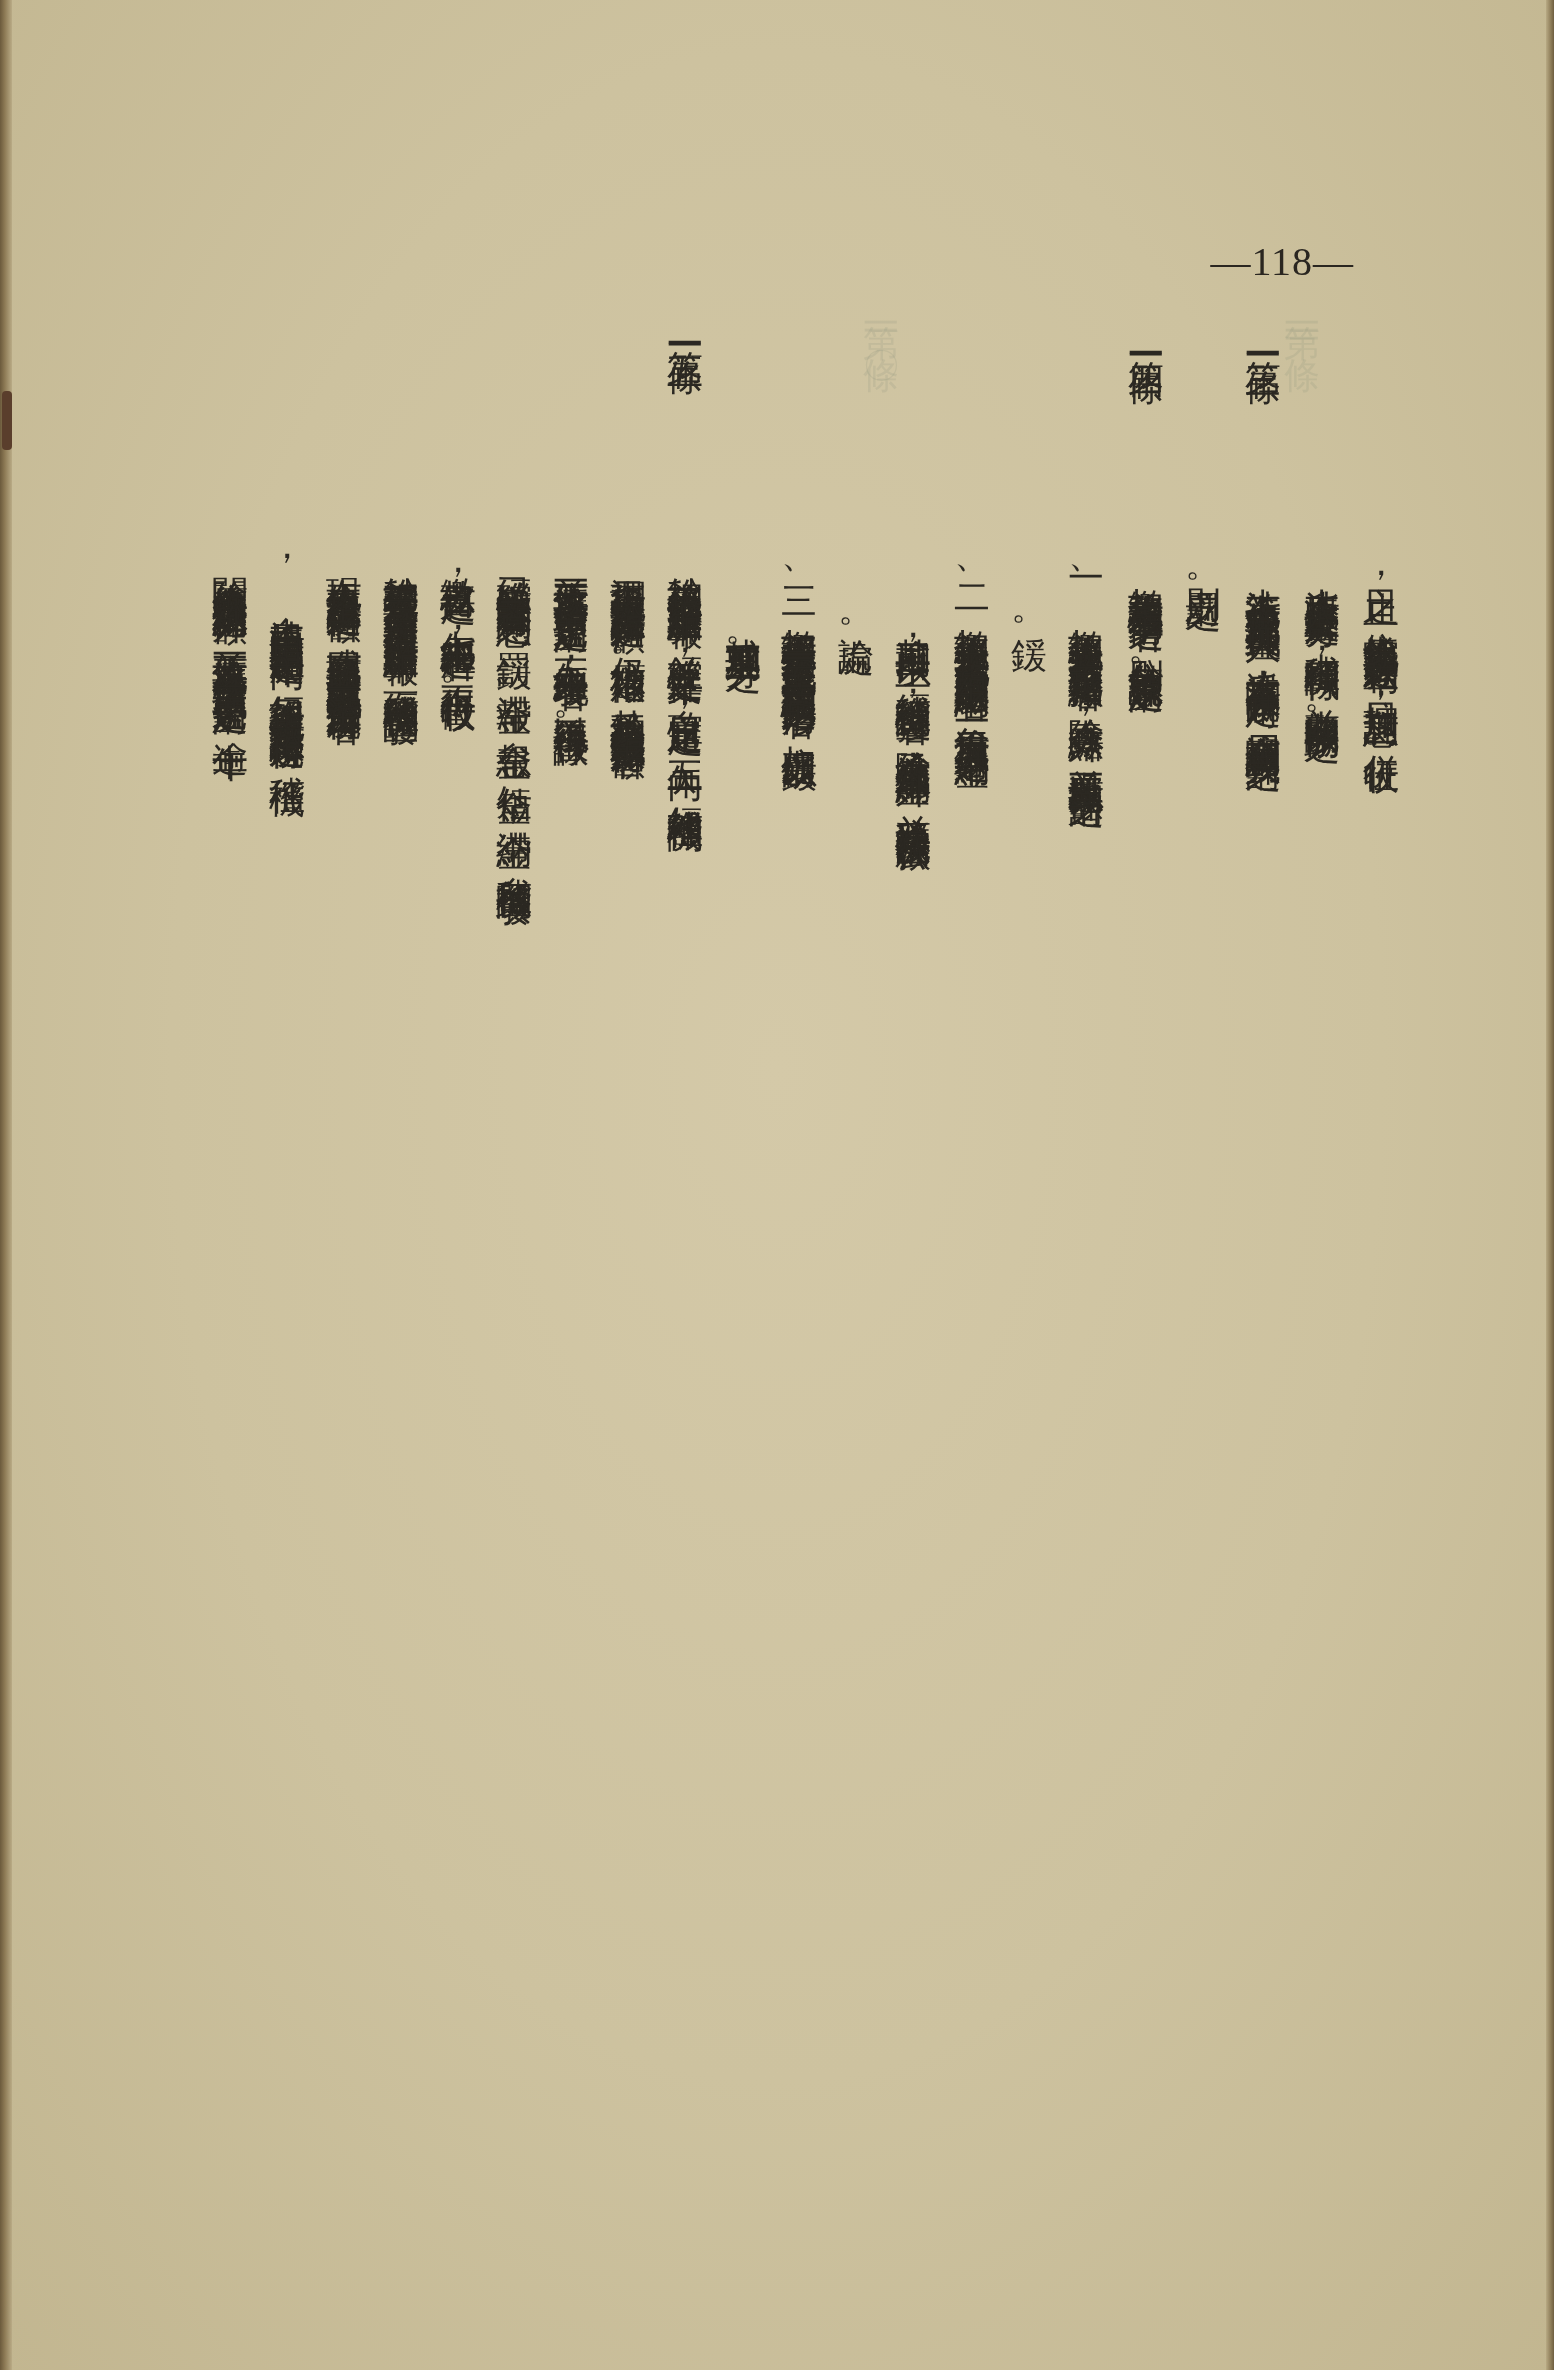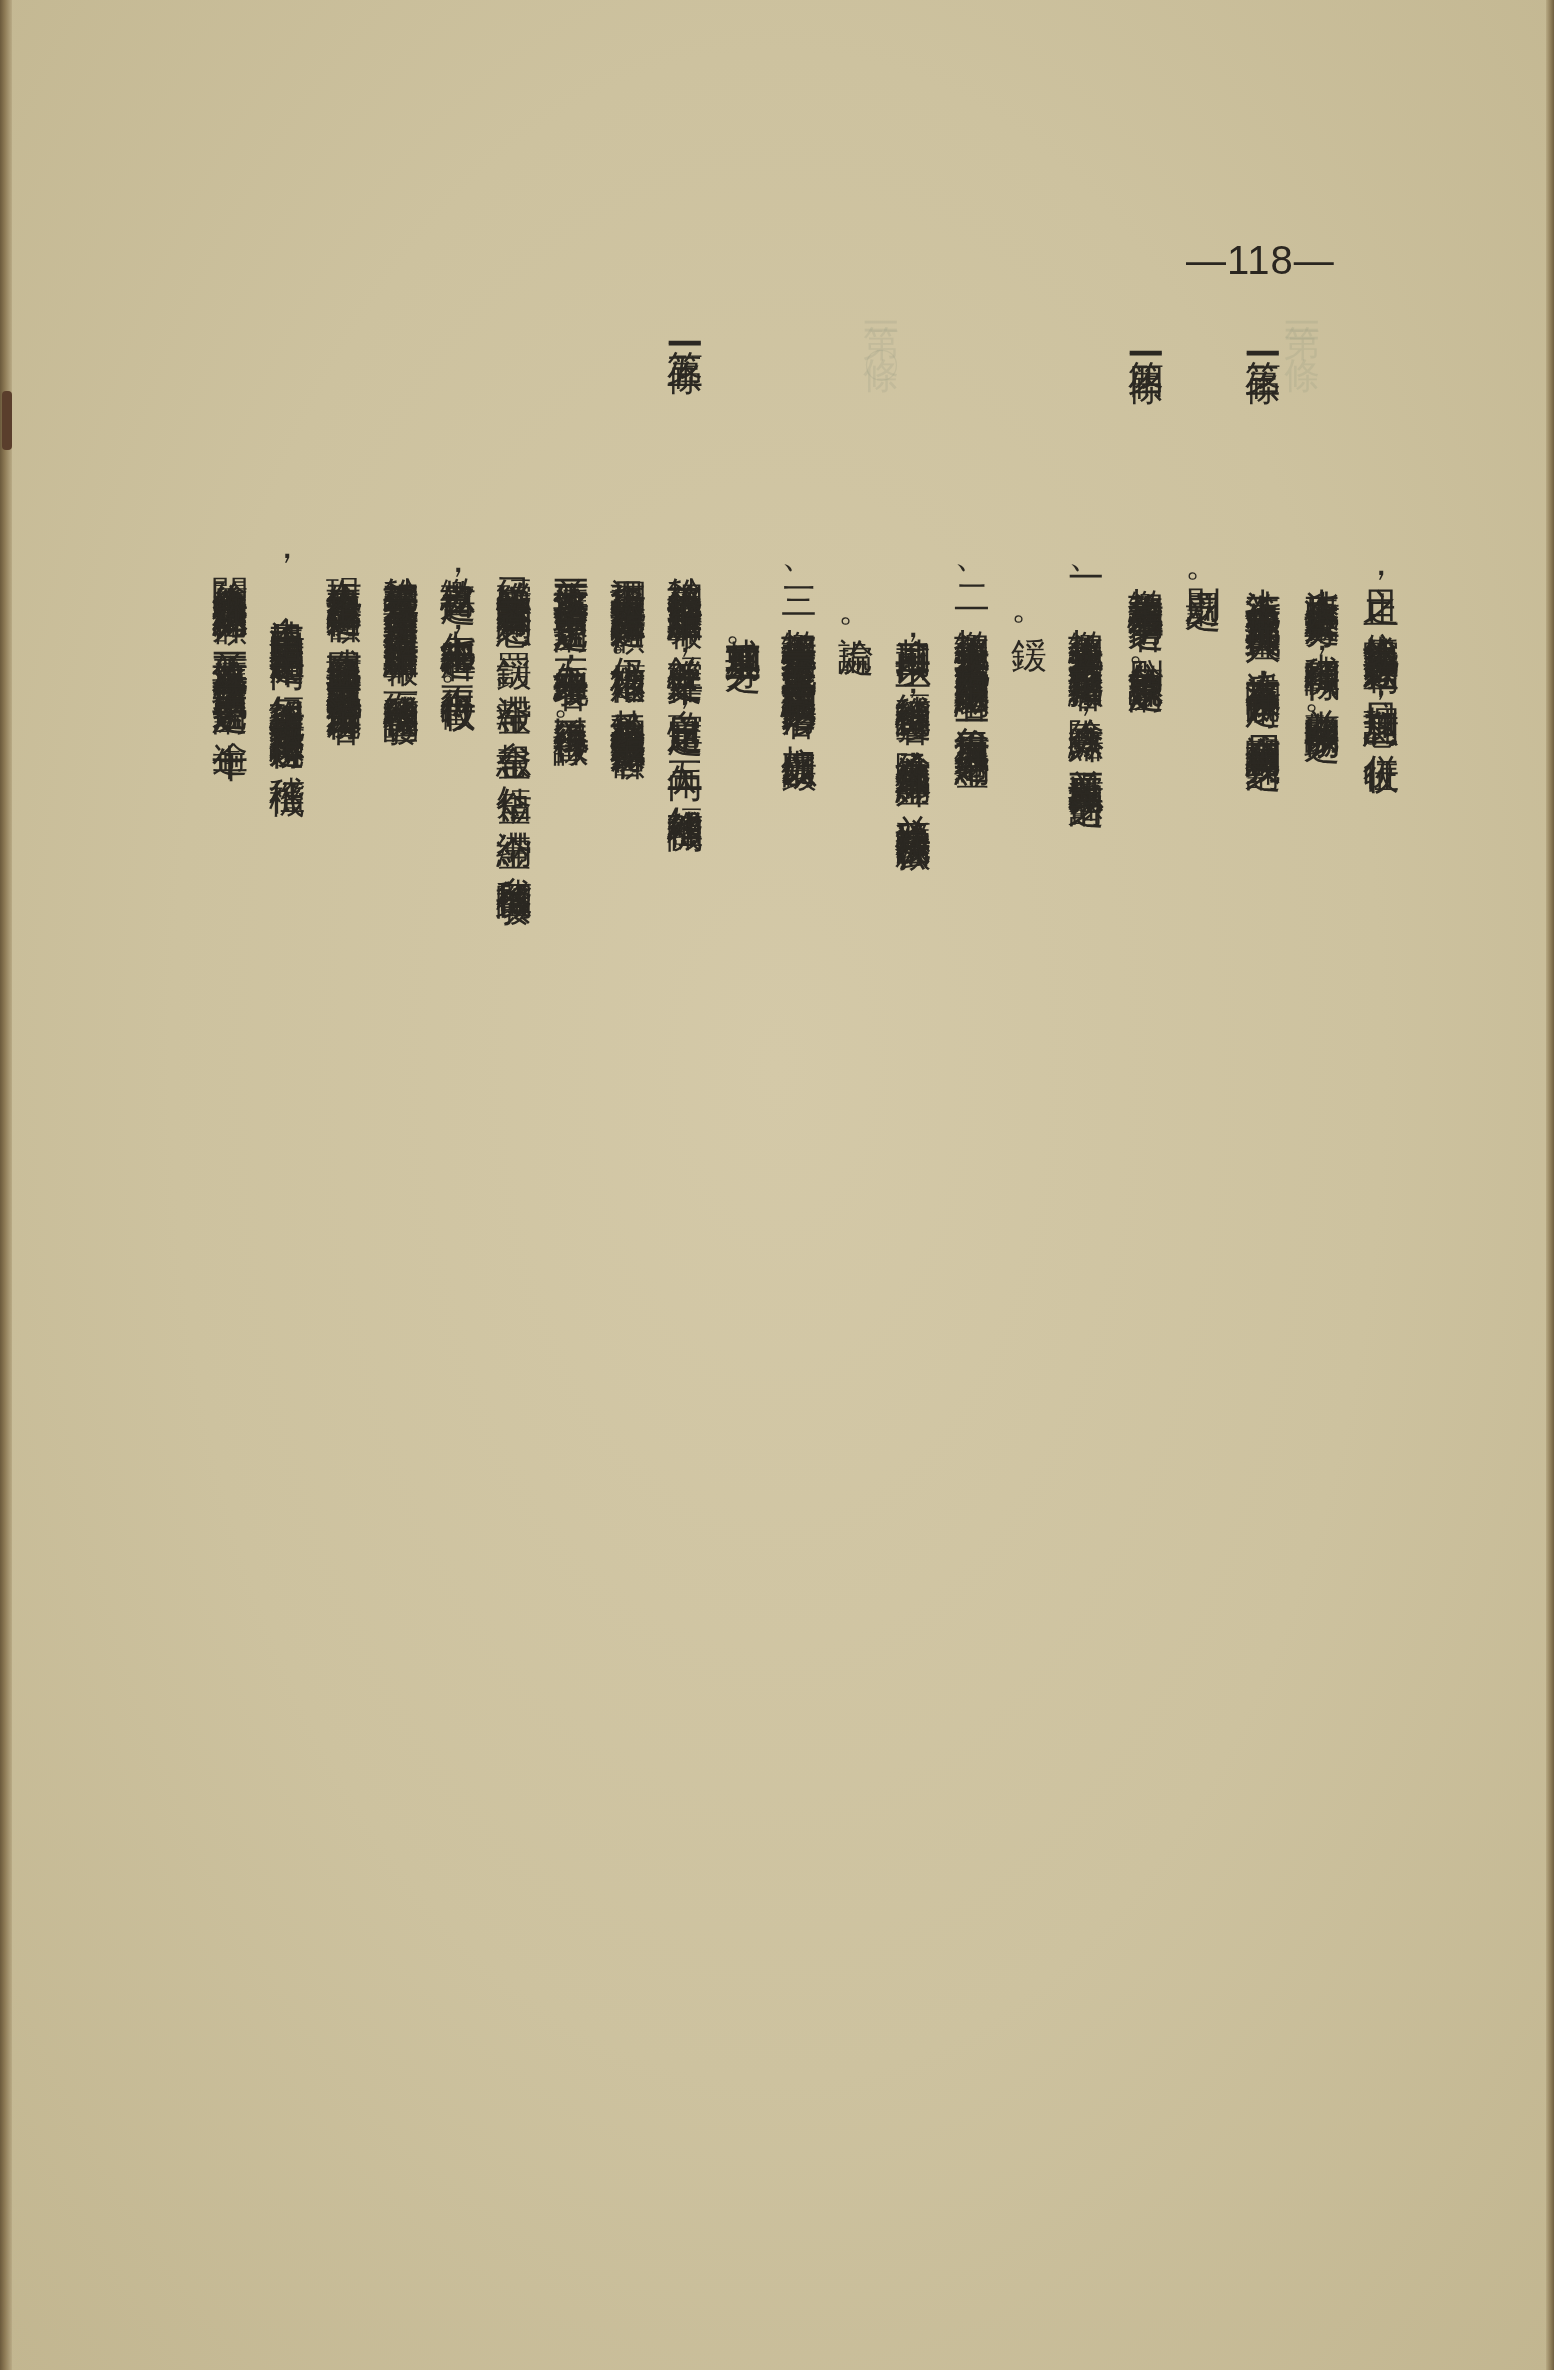--- a/index.html
+++ b/index.html
@@ -39,22 +39,22 @@
     position: absolute;
     right: 0; top: 0;
     width: 8px; height: 2370px;
     background: linear-gradient(to right, #b8aa84 0%, #8e7d59 60%, #6e5e40 100%);
   }
   .page-number {
     position: absolute;
     left: 1186px;
     top: 238px;
     width: 168px;
-    text-align: left;
-    font-family: Liberation Sans, sans-serif;
+    text-align: right;
+    font-family: Liberation Serif, serif;
     font-size: 40px;
     color: #2a2620;
     letter-spacing: 1px;
   }
   .col {
     position: absolute;
     writing-mode: vertical-rl;
     text-orientation: upright;
     font-family: "DejaVu Sans", "Liberation Sans", sans-serif;
     font-size: 36px;

